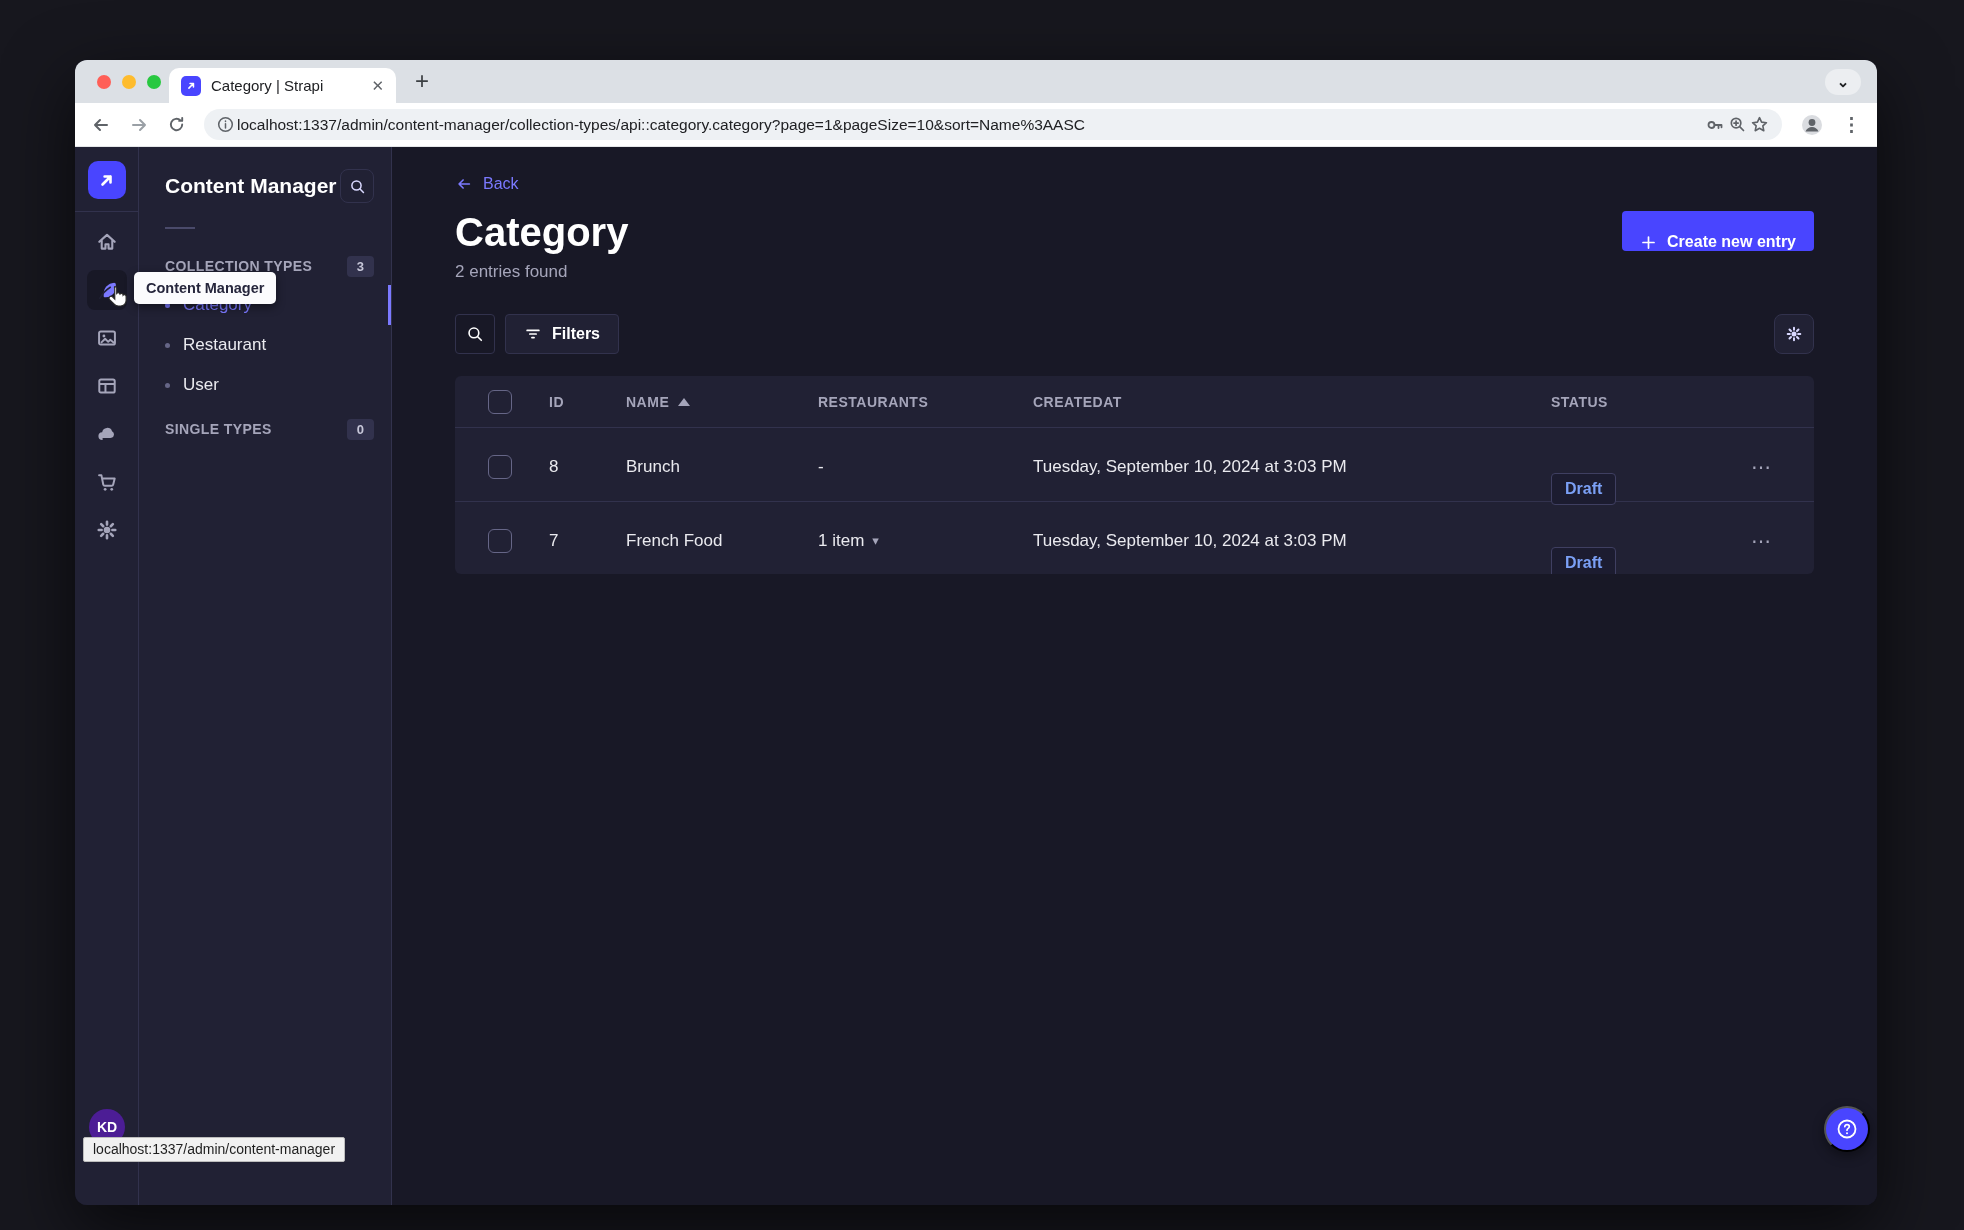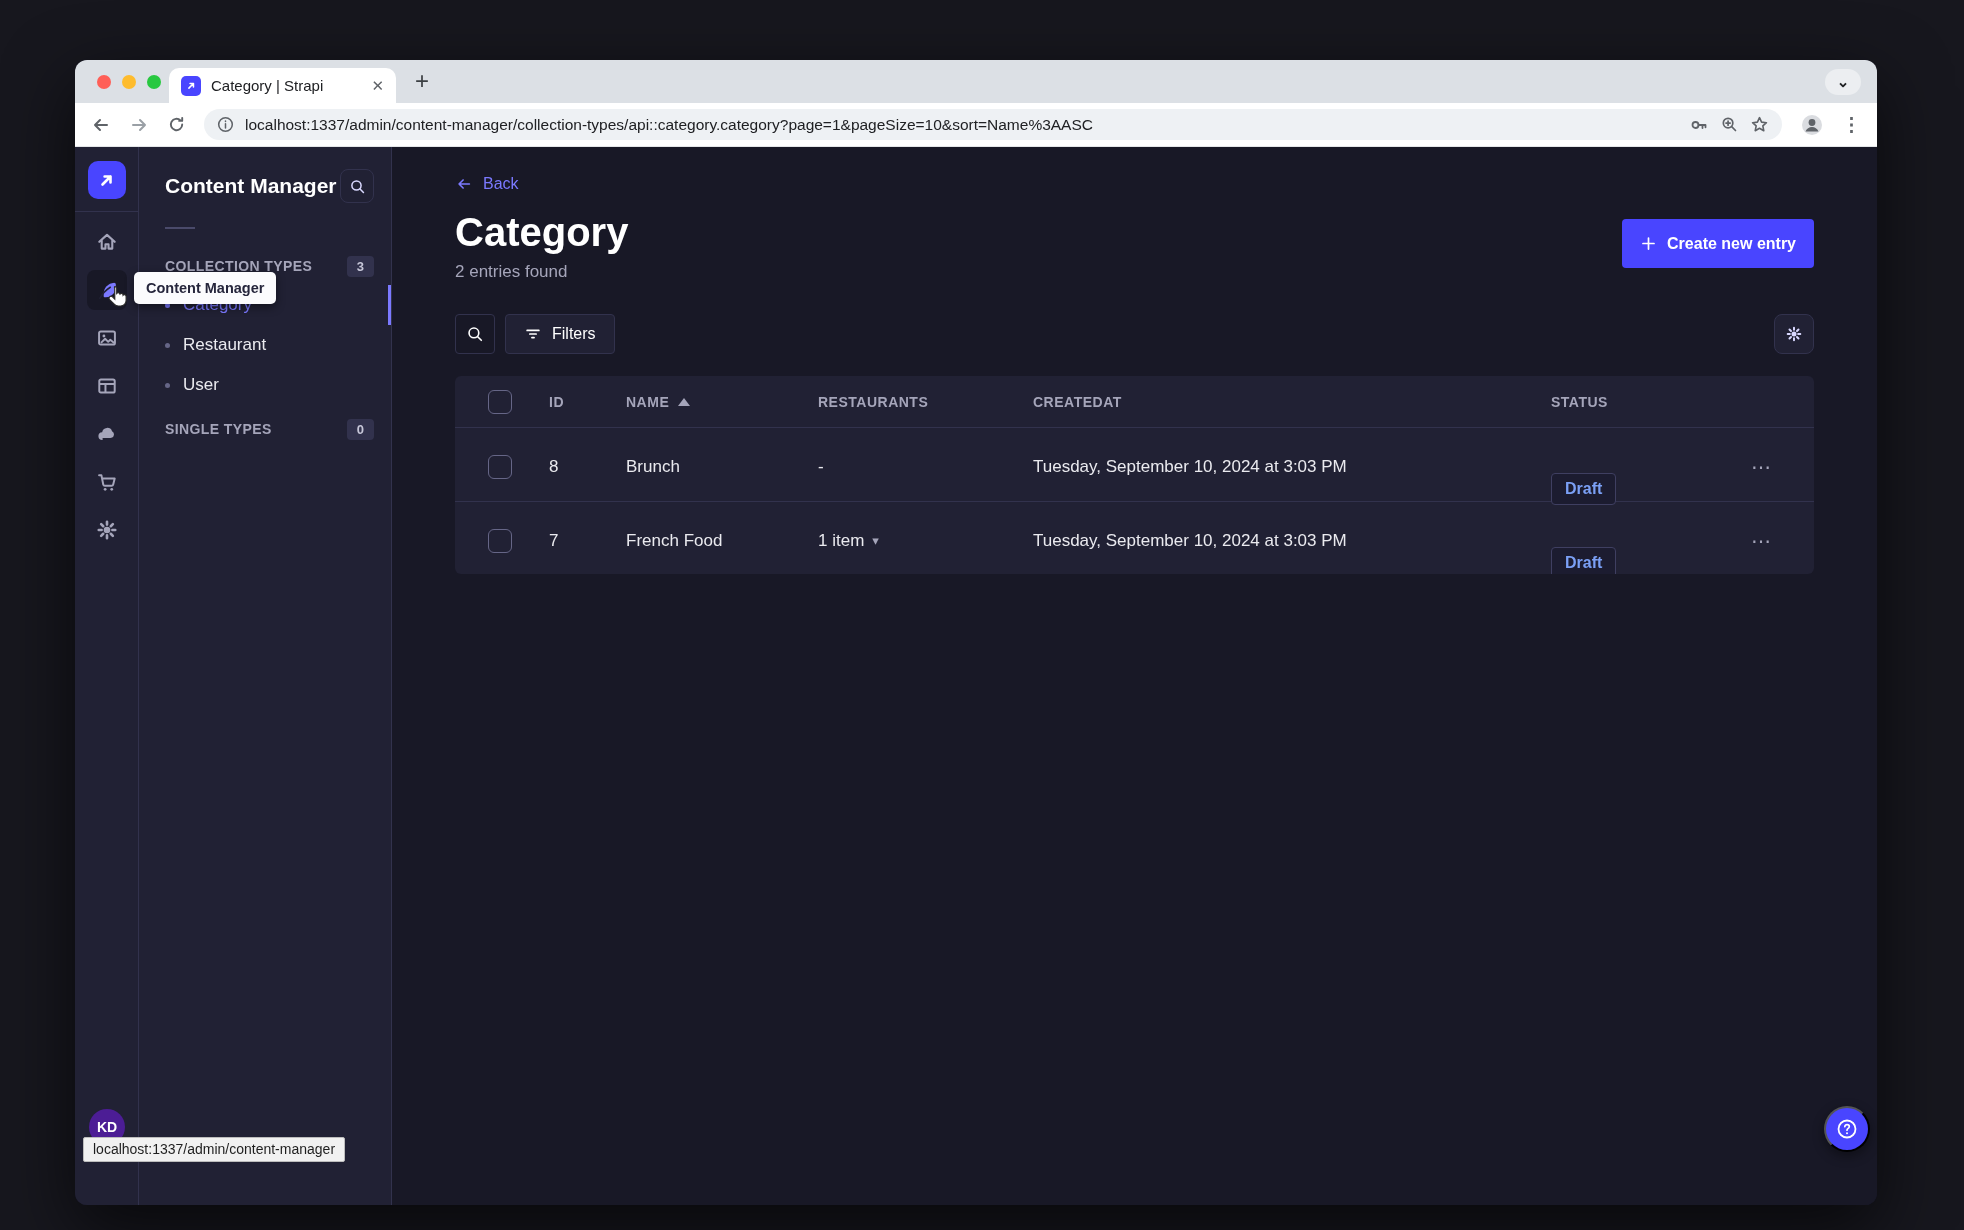--- a/index.html
+++ b/index.html
@@ -26,21 +26,21 @@
   .tabsearch { position:absolute; right:16px; top:9px; width:36px; height:26px; border-radius:13px;
                background:#eceef1; color:#202124; display:flex; align-items:center; justify-content:center;
                font-size:15px; font-weight:700; }
 
   
   .toolbar { height:44px; background:#ffffff; display:flex; align-items:center; padding:0 16px;
              gap:18px; flex:0 0 auto; border-bottom:1px solid #e4e6e8; }
   .nav-ic { color:#5f6368; display:flex; align-items:center; }
   .nav-ic.dim { color:#9aa0a6; }
   .omnibox { flex:1; height:31px; background:#eef1f4; border-radius:16px; display:flex;
-             align-items:center; padding:0 13px; gap:11px; }
+             align-items:center; padding:0 13px; gap:3px; }
   .url-text { font-size:15.5px; color:#202124; flex:1; white-space:nowrap; overflow:hidden; }
   .omni-ic { color:#5f6368; display:flex; align-items:center; }
 
   
   .app { flex:1; display:flex; position:relative; min-height:0; background:#181826; }
 
   
   .mainnav { width:64px; background:#212134; border-right:1px solid #32324d; display:flex;
              flex-direction:column; align-items:center; position:relative; flex:0 0 auto; }
   .logo { width:38px; height:38px; border-radius:10px; background:#4945ff; margin-top:14px;
@@ -82,29 +82,29 @@
   .hand-cursor { position:absolute; left:30px; top:138px; z-index:31; }
   .link-preview { position:absolute; left:8px; bottom:43px; background:#f1f1f1; border:1px solid #bdbdbd;
                   color:#1f1f1f; font-size:14px; padding:3px 9px 4px 9px; z-index:40; border-radius:2px; }
 
   
   .main { flex:1; background:#181826; padding:28px 63px 0 63px; position:relative; min-width:0; }
   .back-row { display:flex; align-items:center; gap:10px; color:#7b79ff; font-size:16px; width:fit-content; }
   .page-header { display:flex; justify-content:space-between; align-items:flex-start; margin-top:18px; }
   .page-title { font-size:40px; font-weight:700; color:#ffffff; line-height:1.05; }
   .page-sub { font-size:17px; color:#a5a5ba; margin-top:9px; }
-  .create-btn { display:flex; align-items:center; gap:10px; background:#4945ff; color:#ffffff;
-                font-size:16px; font-weight:600; border:none; border-radius:4px; height:49px;
-                padding:0 18px; margin-top:8px; font-family:inherit; }
+  .create-btn { display:flex; align-items:flex-end; gap:10px; background:#4945ff; color:#ffffff;
+                font-size:16px; font-weight:600; border:none; border-radius:4px; height:40px;
+                padding:0 18px; margin-top:0; font-family:inherit; }
   .actions-row { display:flex; align-items:center; gap:10px; margin-top:32px; }
   .icon-btn { width:40px; height:40px; border:1px solid #32324d; border-radius:4px; background:transparent;
               color:#ffffff; display:flex; align-items:center; justify-content:center; }
   .icon-btn.rounded { border-radius:8px; background:#212134; color:#d9d8ff; }
   .filters-btn { display:flex; align-items:center; gap:10px; height:40px; border:1px solid #32324d;
-                 border-radius:4px; background:#212134; color:#ffffff; font-size:16px; font-weight:400;
+                 border-radius:4px; background:#212134; color:#ffffff; font-size:16px; font-weight:700;
                  padding:0 18px; font-family:inherit; }
   .spacer { flex:1; }
 
   
   .table-card { margin-top:22px; background:#212134; border-radius:6px; overflow:hidden; }
   .trow { display:grid; grid-template-columns:94px 77px 192px 215px 518px 194px 1fr; align-items:center; }
   .thead { height:52px; border-bottom:1px solid #32324d; }
   .tbody-row { height:73px; }
   .tbody-row + .tbody-row { border-top:1px solid #32324d; }
   .th { font-size:14px; font-weight:700; color:#a5a5ba; letter-spacing:.5px; }

